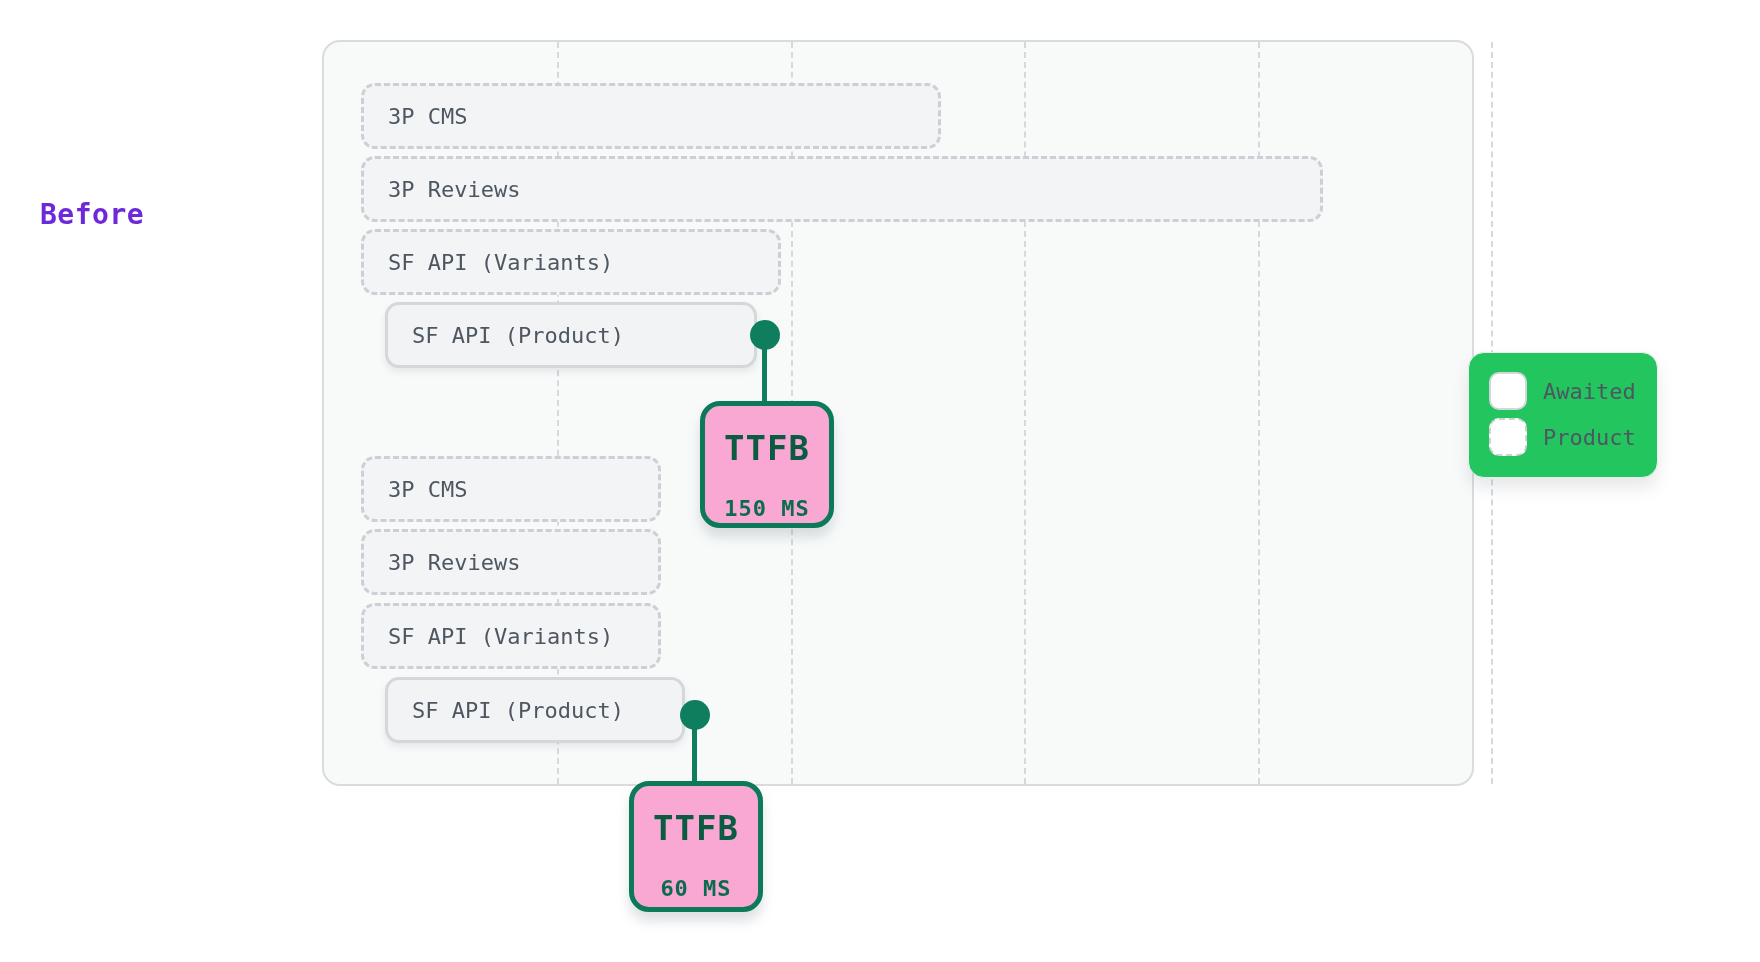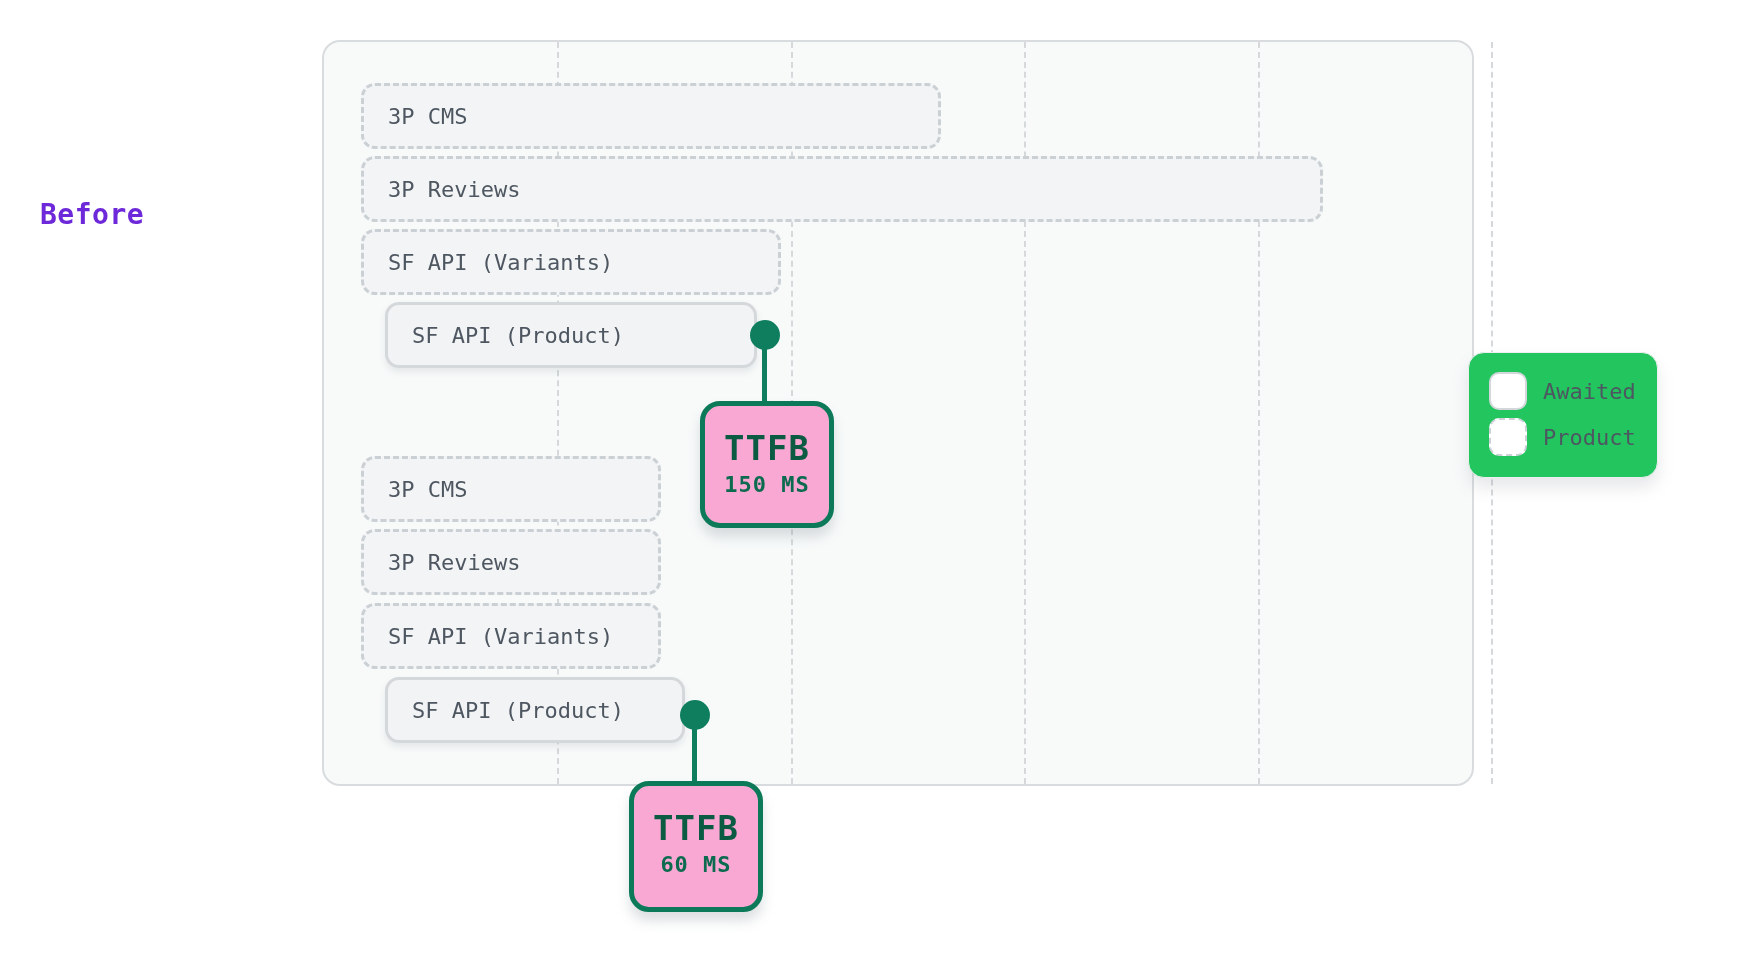--- a/index.html
+++ b/index.html
@@ -54,21 +54,21 @@
   .stem{
     position:absolute;width:5px;background:#0e7e5e;z-index:4;
   }
   .ttfb-box{
     position:absolute;width:134px;box-sizing:border-box;
     border:5px solid #0c7a59;background:#f9a8d4;border-radius:20px;
     text-align:center;padding-top:22px;z-index:5;
     box-shadow:0 9px 12px rgba(120,130,140,0.25);
   }
   .ttfb-title{font-size:34px;font-weight:bold;color:#0b5a42;letter-spacing:1px;}
-  .ttfb-value{margin-top:4px;font-size:22px;font-weight:bold;color:#0c6b4f;letter-spacing:1px;}
+  .ttfb-value{margin-top:28px;font-size:22px;font-weight:bold;color:#0c6b4f;letter-spacing:1px;}
 
   
   .legend{
     position:absolute;left:1468px;top:352px;width:190px;height:126px;
     background:#22c55e;border:1px solid #eceef0;border-radius:16px;
     box-sizing:border-box;padding:18px 0 0 20px;z-index:6;
     box-shadow:0 10px 16px rgba(120,130,140,0.18);
   }
   .legend-row{display:flex;align-items:center;height:40px;margin-bottom:6px;}
   .swatch{

